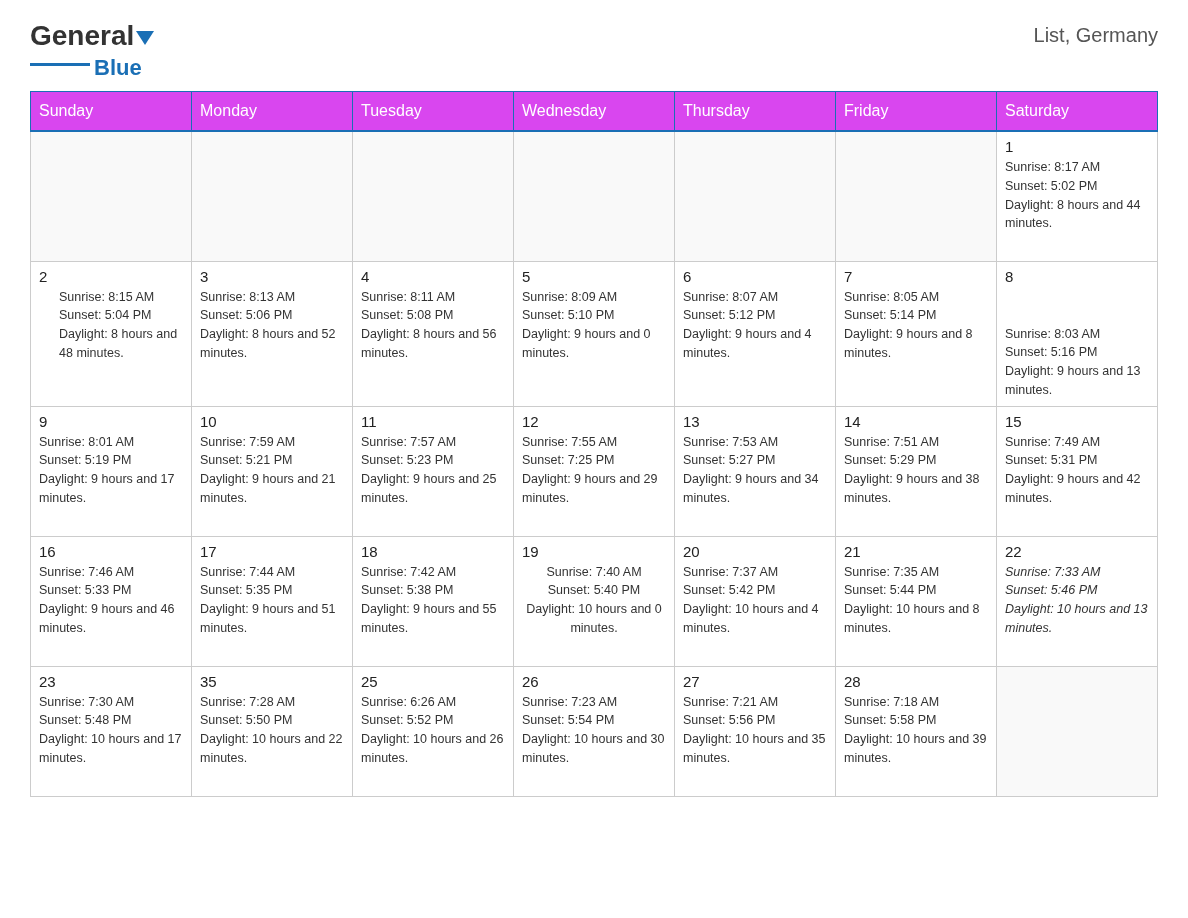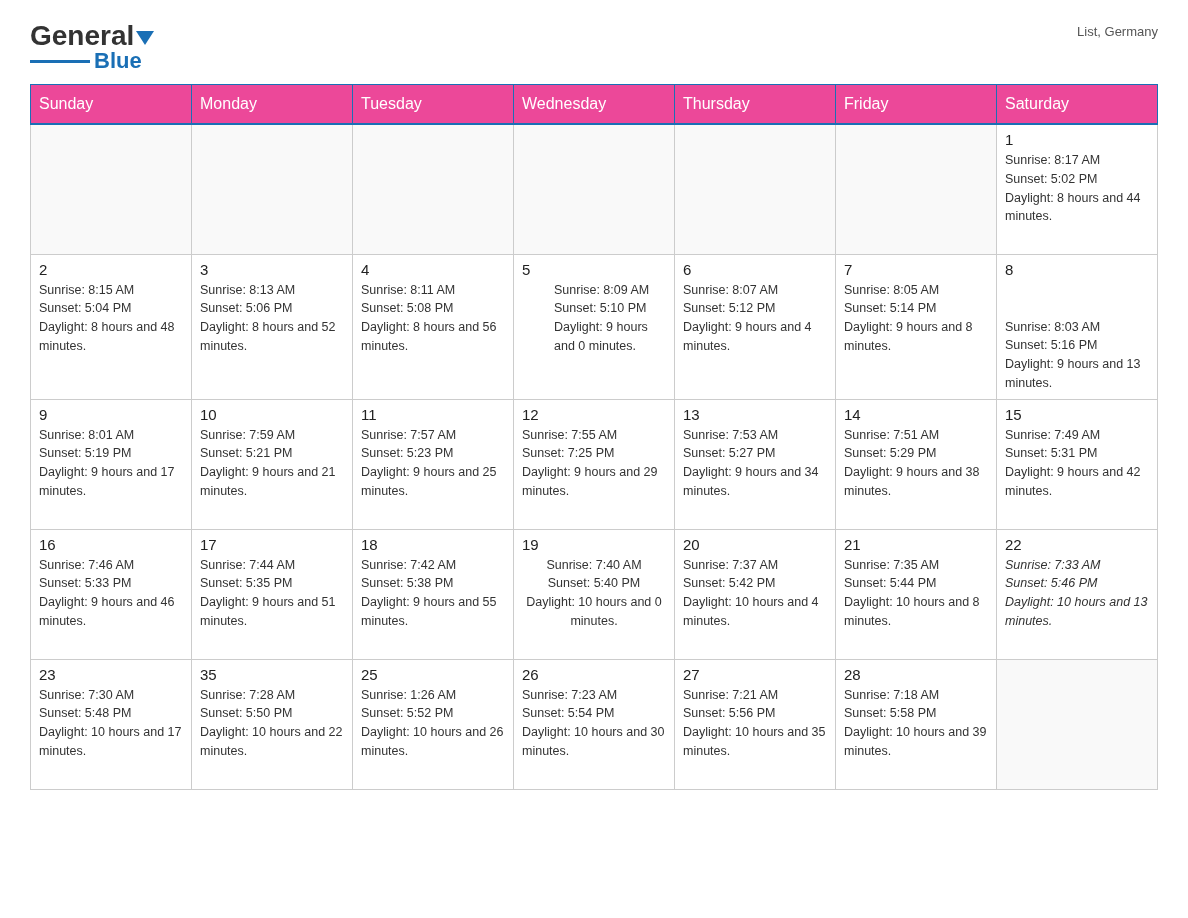--- a/index.html
+++ b/index.html
@@ -22,42 +22,42 @@
       align-items: flex-start;
     }
     .logo-text {
       display: flex;
       align-items: center;
       font-size: 28px;
       font-weight: bold;
       color: #333;
     }
     .logo-general { color: #333; }
-    .logo-blue { color: #1a6fb5; }
+    .logo-blue { color: #1a6fb5; margin-top: 7px; }
     .title-section {
       text-align: right;
     }
     .month-title {
       font-size: 48px;
       font-weight: bold;
       color: #222;
       line-height: 1.1;
     }
     .location {
-      font-size: 13px;
+      font-size: 20px;
       color: #555;
       margin-top: 4px;
     }
     .calendar {
       width: 100%;
       border-collapse: collapse;
       margin-top: 10px;
     }
     .calendar th {
-      background: #ec4899;
+      background: #d946ef;
       color: #fff;
       font-size: 16px;
       font-weight: normal;
       padding: 10px 8px;
       text-align: left;
       border: 1px solid #1a6fb5;
     }
     .calendar td {
       border: 1px solid #ccc;
       vertical-align: top;
@@ -140,39 +140,39 @@
         <td>
           <span class="day-number">1</span>
           <div class="day-info" style="white-space: pre-line;">Sunrise: 8:17 AM
 Sunset: 5:02 PM
 Daylight: 8 hours and 44 minutes.</div>
         </td>
       </tr>
       <tr>
         <td>
           <span class="day-number">2</span>
-          <div class="day-info" style="white-space: pre-line;">Sunrise: 8:15 AM
+          <div class="day-info" style="white-space: pre-line; margin-left: 20px;">Sunrise: 8:15 AM
 Sunset: 5:04 PM
 Daylight: 8 hours and 48 minutes.</div>
         </td>
         <td>
           <span class="day-number">3</span>
           <div class="day-info" style="white-space: pre-line;">Sunrise: 8:13 AM
 Sunset: 5:06 PM
 Daylight: 8 hours and 52 minutes.</div>
         </td>
         <td>
           <span class="day-number">4</span>
           <div class="day-info" style="white-space: pre-line;">Sunrise: 8:11 AM
 Sunset: 5:08 PM
 Daylight: 8 hours and 56 minutes.</div>
         </td>
         <td>
           <span class="day-number">5</span>
-          <div class="day-info" style="white-space: pre-line; margin-left: 32px;">Sunrise: 8:09 AM
+          <div class="day-info" style="white-space: pre-line;">Sunrise: 8:09 AM
 Sunset: 5:10 PM
 Daylight: 9 hours and 0 minutes.</div>
         </td>
         <td>
           <span class="day-number">6</span>
           <div class="day-info" style="white-space: pre-line;">Sunrise: 8:07 AM
 Sunset: 5:12 PM
 Daylight: 9 hours and 4 minutes.</div>
         </td>
         <td>
@@ -284,21 +284,21 @@
 Daylight: 10 hours and 17 minutes.</div>
         </td>
         <td>
           <span class="day-number">35</span>
           <div class="day-info" style="white-space: pre-line;">Sunrise: 7:28 AM
 Sunset: 5:50 PM
 Daylight: 10 hours and 22 minutes.</div>
         </td>
         <td>
           <span class="day-number">25</span>
-          <div class="day-info" style="white-space: pre-line;">Sunrise: 1:26 AM
+          <div class="day-info" style="white-space: pre-line;">Sunrise: 6:26 AM
 Sunset: 5:52 PM
 Daylight: 10 hours and 26 minutes.</div>
         </td>
         <td>
           <span class="day-number">26</span>
           <div class="day-info" style="white-space: pre-line;">Sunrise: 7:23 AM
 Sunset: 5:54 PM
 Daylight: 10 hours and 30 minutes.</div>
         </td>
         <td>

